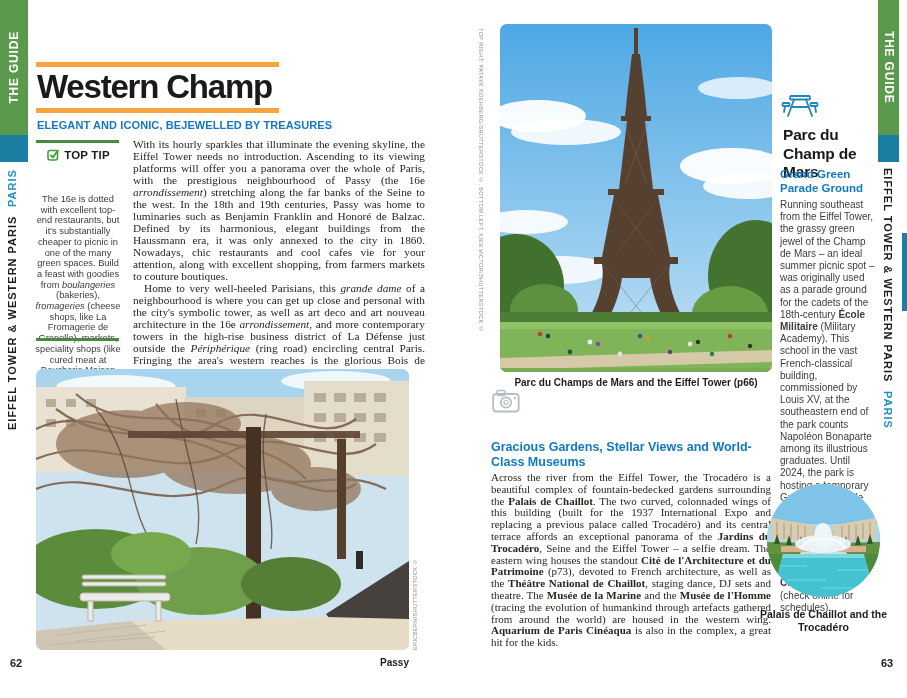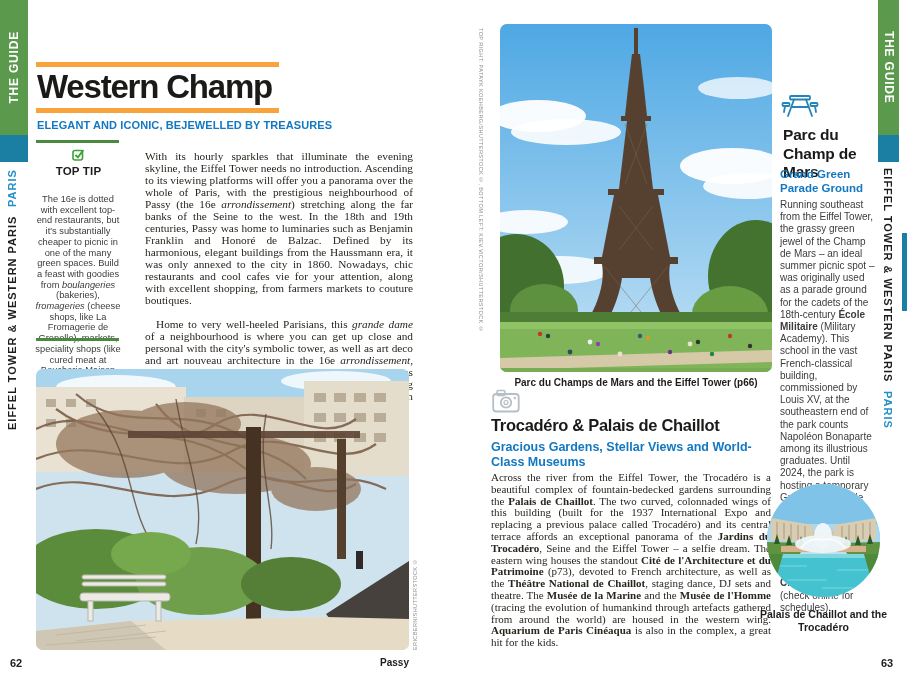--- a/index.html
+++ b/index.html
@@ -24,21 +24,21 @@
   .title-bar{background:#f8a33c;height:5px;width:243px;}
   .kicker{color:#1278c2;font-weight:bold;font-size:11px;letter-spacing:.1px;}
 
   .tip-rule{background:#4a8a3f;height:3px;width:83px;}
   .tip-head{display:flex;align-items:center;justify-content:center;gap:4px;width:85px;}
   .tip-label{font-weight:bold;font-size:11.5px;color:#1d1d1b;letter-spacing:.2px;}
   .tip-body{width:86px;font-size:9.3px;line-height:10.7px;text-align:center;color:#3c3c3c;margin-top:28px;}
 
   .serif-body{font-family:"Liberation Serif",serif;color:#29251f;text-align:justify;}
   .intro{width:292px;font-size:11.3px;line-height:12px;}
-  .intro p{margin:12px;}
+  .intro p{margin:0;}
   .intro p + p{text-indent:11px;}
 
   .photo{border-radius:7px;overflow:hidden;background:#cfe3ef;}
   .credit{font-size:5.6px;color:#8f8f8f;letter-spacing:.35px;white-space:nowrap;}
   .caption{font-weight:bold;font-size:10px;color:#1d1d1b;}
   .pagenum{font-weight:bold;font-size:11px;color:#1d1d1b;}
 
   
   .art-title{font-weight:bold;font-size:16.5px;letter-spacing:-.3px;color:#1a1a18;}
   .art-sub{color:#1278c2;font-weight:bold;font-size:12.5px;line-height:15px;width:290px;}
@@ -73,21 +73,21 @@
     <span>EIFFEL TOWER &amp; WESTERN PARIS</span><span class="rail-city">PARIS</span>
   </div>
   <div class="abs edge-tab" style="left:902px;top:233px;width:5px;height:78px;"></div>
 
   <div class="abs title-bar" style="left:36px;top:62px;"></div>
   <div class="abs title" style="left:37px;top:70px;">Western Champ</div>
   <div class="abs title-bar" style="left:36px;top:108px;"></div>
   <div class="abs kicker" style="left:37px;top:119px;">ELEGANT AND ICONIC, BEJEWELLED BY TREASURES</div>
 
   <div class="abs tip-rule" style="left:36px;top:140px;"></div>
-  <div class="abs tip-head" style="left:36px;top:148px;flex-direction:column;">
+  <div class="abs tip-head" style="left:36px;top:148px;">
     <svg width="13" height="13" viewBox="0 0 13 13">
       <rect x="1" y="2.5" width="9.5" height="9.5" rx="2" fill="none" stroke="#3fa03a" stroke-width="1.6"></rect>
       <path d="M3.4,7 L5.9,9.4 L11.4,2" fill="none" stroke="#3fa03a" stroke-width="1.9"></path>
     </svg>
     <span class="tip-label">TOP TIP</span>
   </div>
   <div class="abs tip-body" style="left:35px;top:166px;"><span>The 16e is dotted with excellent top-end restaurants, but it's substantially cheaper to picnic in one of the many green spaces. Build a feast with goodies from </span><span class="i">boulangeries</span><span> (bakeries), </span><span class="i">fromageries</span><span> (cheese shops, like La Fromagerie de Grenelle), markets, speciality shops (like cured meat at Boucherie Maison Le Bourdonnec) or takeaway delis.</span></div>
   <div class="abs tip-rule" style="left:36px;top:338px;"></div>
 
   <div class="abs serif-body intro" style="left:133px;top:138px;">
@@ -242,21 +242,20 @@
   </div>
   <div class="abs caption" style="left:500px;top:377px;width:272px;text-align:center;">Parc du Champs de Mars and the Eiffel Tower (p66)</div>
 
   <svg class="abs" style="left:492px;top:389px;" width="28" height="24" viewBox="0 0 28 24">
     <rect x="5" y="1.5" width="8" height="5" rx="1.5" fill="none" stroke="#b6bfc6" stroke-width="1.6"></rect>
     <rect x="1.2" y="5" width="25.5" height="17.5" rx="3" fill="none" stroke="#b6bfc6" stroke-width="1.8"></rect>
     <circle cx="14" cy="13.5" r="5.2" fill="none" stroke="#b6bfc6" stroke-width="1.8"></circle>
     <circle cx="14" cy="13.5" r="2" fill="none" stroke="#b6bfc6" stroke-width="1.2"></circle>
     <circle cx="22.8" cy="9" r="1.2" fill="#b6bfc6"></circle>
   </svg>
-  <div class="abs art-title" style="left:491px;top:416px;">Trocadéro &amp; Palais de Chaillot</div>
   <div class="abs art-sub" style="left:491px;top:440px;">Gracious Gardens, Stellar Views and World-Class Museums</div>
   <div class="abs serif-body art-body" style="left:491px;top:472px;">
     <p><span>Across the river from the Eiffel Tower, the Trocadéro is a beautiful complex of fountain-bedecked gardens surrounding the </span><span class="b">Palais de Chaillot</span><span>. The two curved, colonnaded wings of this building (built for the 1937 International Expo and replacing a previous palace called Trocadéro) and its central terrace affords an exceptional panorama of the </span><span class="b">Jardins du Trocadéro</span><span>, Seine and the Eiffel Tower – a selfie dream. The eastern wing houses the standout </span><span class="b">Cité de l'Architecture et du Patrimoine</span><span> (p73), devoted to French architecture, as well as the </span><span class="b">Théâtre National de Chaillot</span><span>, staging dance, DJ sets and theatre. The </span><span class="b">Musée de la Marine</span><span> and the </span><span class="b">Musée de l'Homme</span><span> (tracing the evolution of humankind through artefacts gathered from around the world) are housed in the western wing. </span><span class="b">Aquarium de Paris Cinéaqua</span><span> is also in the complex, a great hit for the kids.</span></p>
   </div>
 
   <svg class="abs" style="left:781px;top:90px;" width="38" height="30" viewBox="0 0 38 30">
     <g fill="none" stroke="#2384b8" stroke-width="1.8" stroke-linecap="round">
       <rect x="9" y="6" width="20" height="3.5" rx="1"></rect>
       <path d="M13,9.5 L7,26 M25,9.5 L31,26"></path>
       <path d="M10.5,17 L27.5,17"></path>

